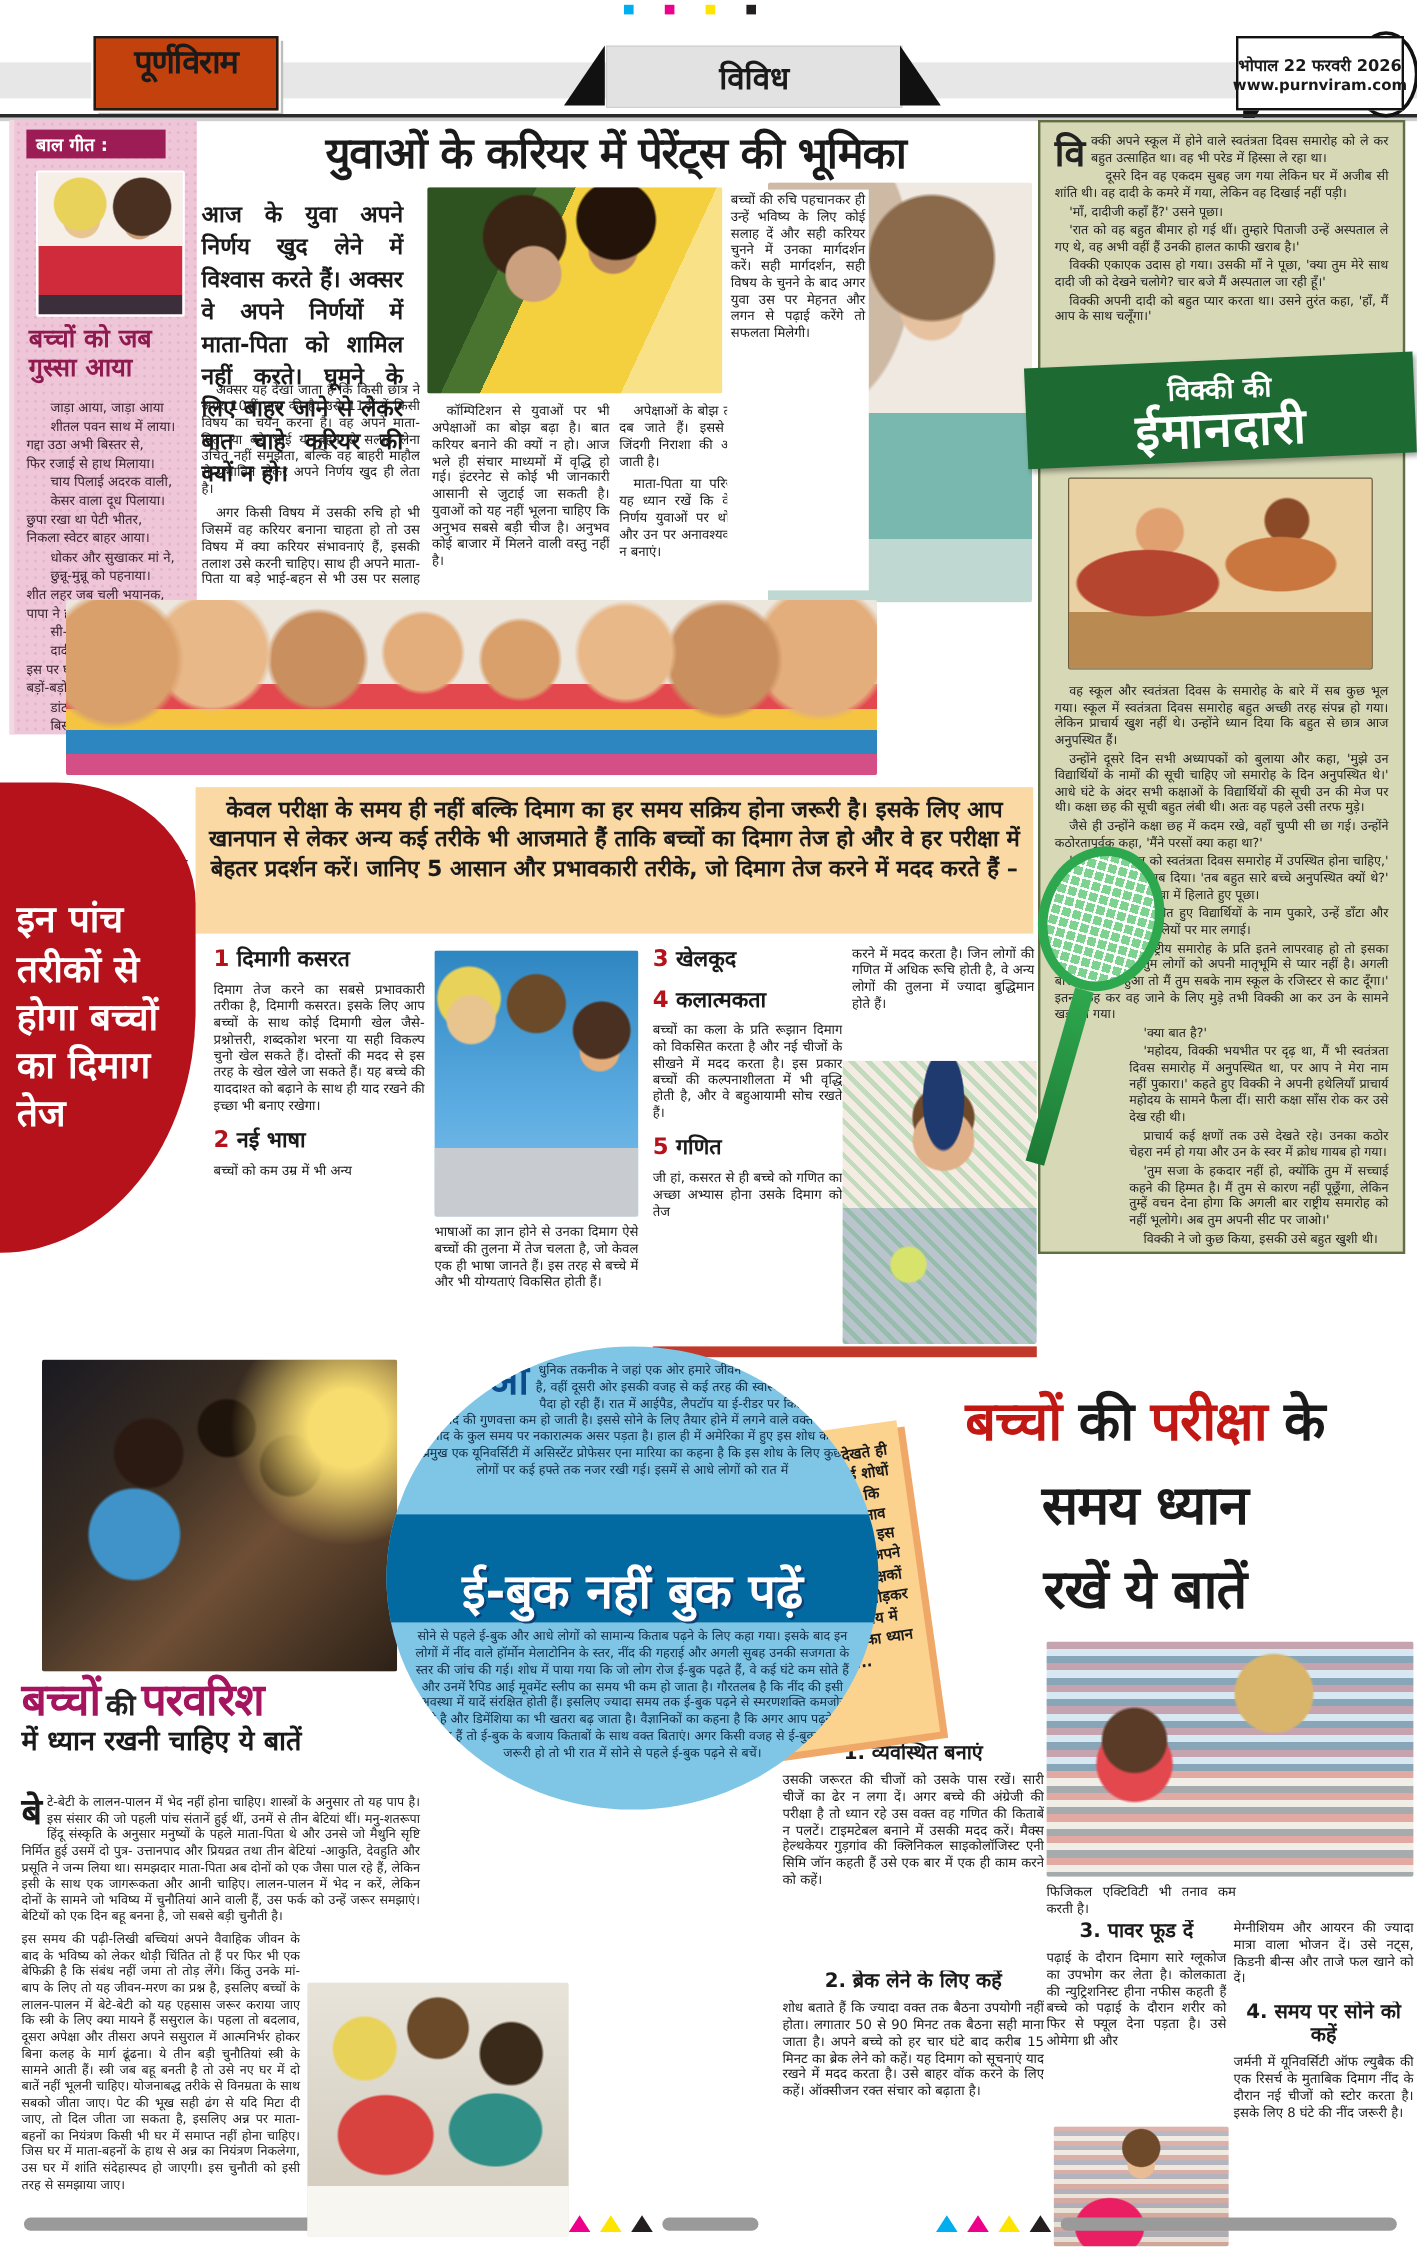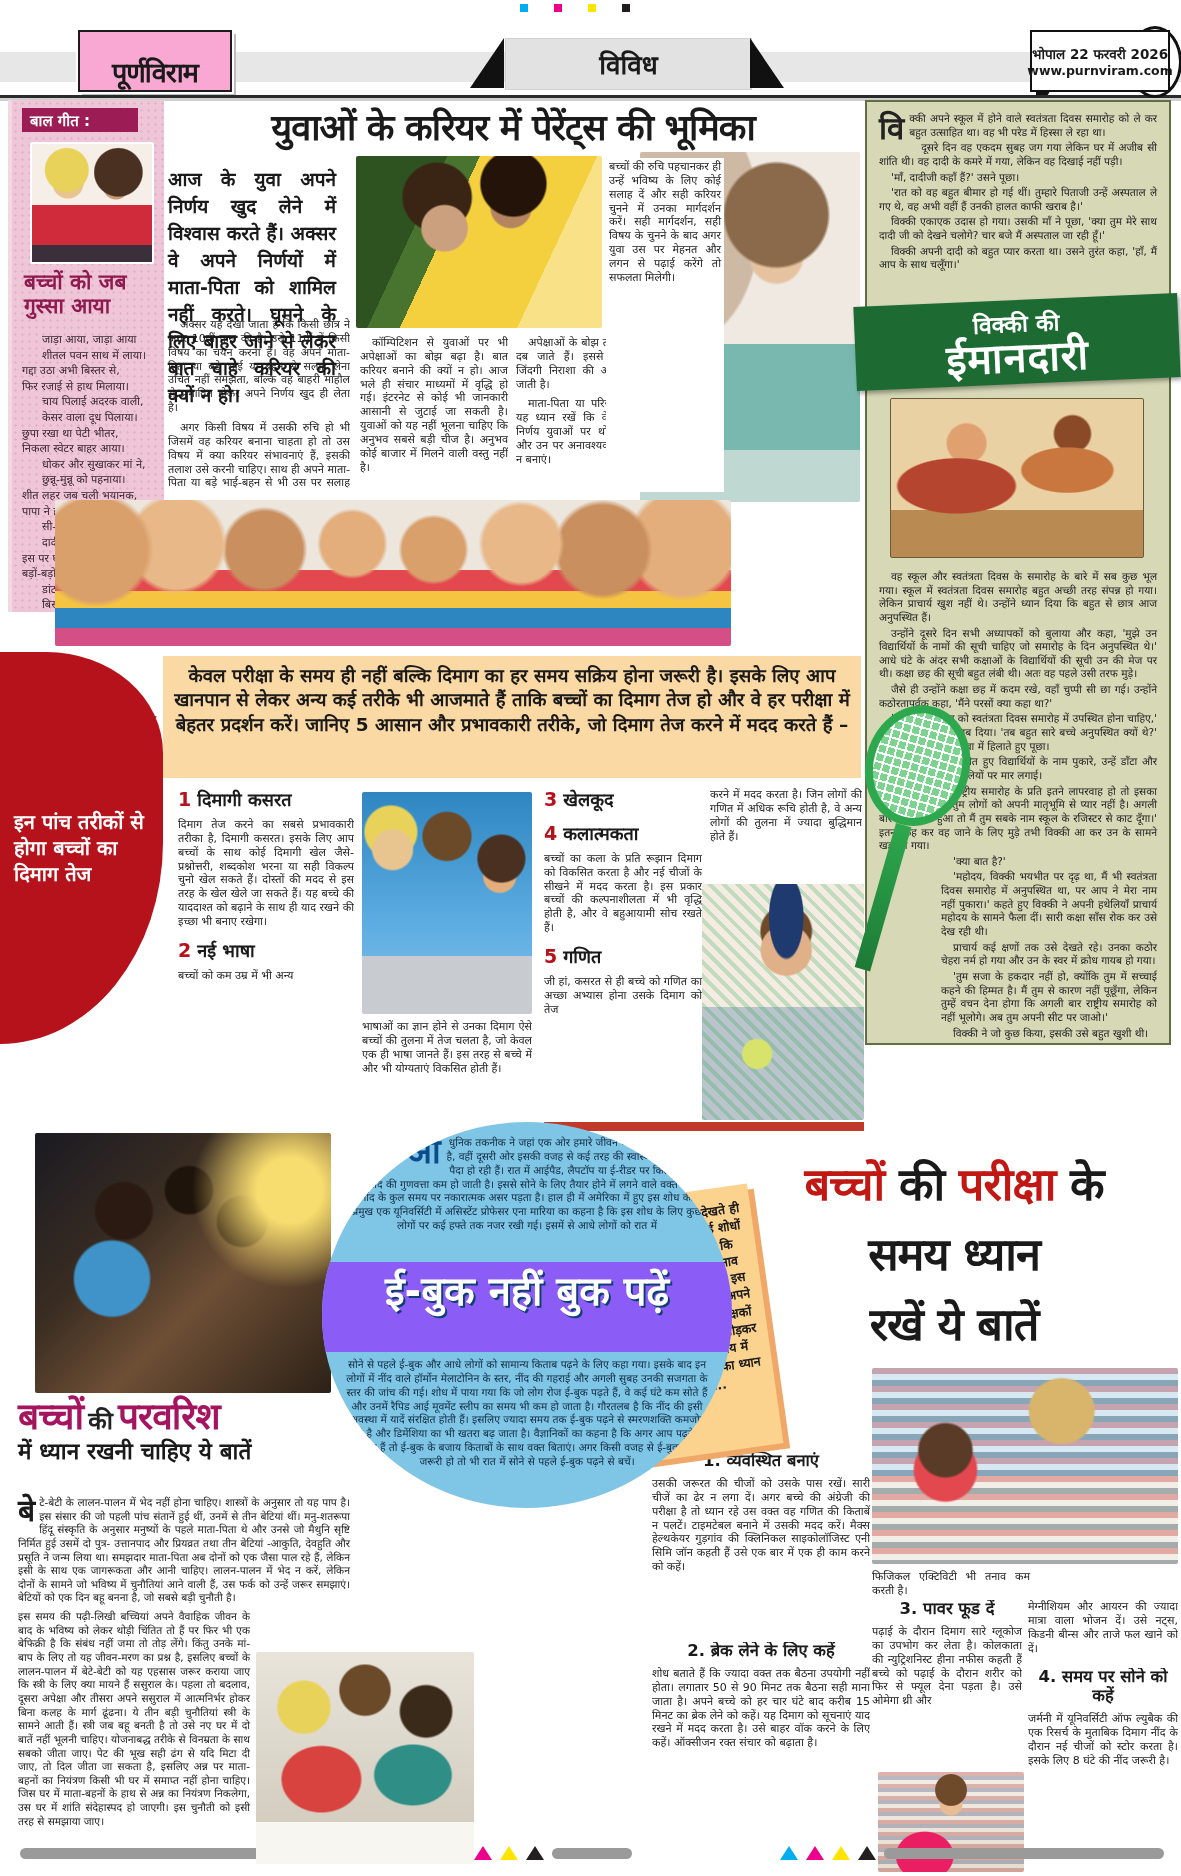--- a/index.html
+++ b/index.html
@@ -6,22 +6,22 @@
   body{width:1181px;height:1876px;position:relative;overflow:hidden;background:#fff;
        font-family:"DejaVu Sans","Liberation Sans",sans-serif;color:#1a1a1a}
   .abs{position:absolute}
   .ph{position:absolute;border-radius:2px;overflow:hidden}
   .col{font-size:11px;line-height:1.26;text-align:justify}
   .col p{margin:0 0 6px 0;text-indent:12px}
   .nohang p{text-indent:0}
   
   #mh-band{left:0;top:52px;width:1181px;height:30px;background:#e7e7e7}
   #mh-rule{left:0;top:95px;width:1181px;height:0;border-top:3px solid #2b2b2b;box-shadow:0 3px 0 #cfcfcf}
-  .mh-box{background:#f9a8d4;border:2px solid #1c1c1c;box-shadow:0 0 0 2px #fff,4px 4px 0 #bdbdbd;
-          display:flex;align-items:flex-end;justify-content:center}
+  .mh-box{background:#c2410c;border:2px solid #1c1c1c;box-shadow:0 0 0 2px #fff,4px 4px 0 #bdbdbd;
+          display:flex;align-items:flex-start;justify-content:center}
   #mh-paper{left:78px;top:30px;width:150px;height:58px;font-size:27px;font-weight:bold;letter-spacing:-1px}
   #mh-center{left:505px;top:38px;width:245px;height:50px;background:#e2e2e2;border:1px solid #d0d0d0;
              display:flex;align-items:center;justify-content:center;font-size:26px;font-weight:bold}
   .wedge{width:0;height:0;border-style:solid}
   #wl{left:470px;top:38px;border-width:0 0 50px 34px;border-color:transparent transparent #111 transparent}
   #wr{left:750px;top:38px;border-width:50px 0 0 34px;border-color:transparent transparent transparent #111}
   #ws{left:1036px;top:88px;border-width:26px 16px 0 0;border-color:#111 transparent transparent transparent}
   #mh-right{left:1030px;top:30px;width:136px;height:58px;background:#fff;border:2px solid #111;
             display:flex;flex-direction:column;align-items:center;justify-content:center;z-index:2}
   #mh-right .l1{font-size:13.5px;font-weight:bold;white-space:nowrap}
@@ -106,21 +106,21 @@
   #racket{position:absolute;left:-26px;top:600px;width:110px;height:300px;transform:rotate(16deg);z-index:3}
   #racket .head{width:104px;height:122px;border-radius:50%;border:8px solid #2ea84e;box-sizing:border-box;
     background:
       repeating-linear-gradient(0deg,rgba(255,255,255,.95) 0 2px,transparent 2px 9px),
       repeating-linear-gradient(90deg,rgba(255,255,255,.95) 0 2px,transparent 2px 9px),#7ed28f}
   #racket .neck{width:16px;height:150px;background:linear-gradient(180deg,#2ea84e,#1d7a36);margin:0 auto}
   
   #fw-blob{left:0;top:652px;width:163px;height:392px;background:#b5121b;
            border-radius:0 150px 210px 0/0 130px 260px 0;z-index:2;
            display:flex;align-items:center}
-  #fw-blob .t{color:#fff;font-weight:bold;font-size:20px;line-height:1.3;padding:0 10px 0 14px}
+  #fw-blob .t{color:#fff;font-weight:bold;font-size:31px;line-height:1.3;padding:0 10px 0 14px}
   #fw-intro{left:163px;top:656px;width:698px;height:122px;background:#fbd9a4;padding:8px 2px;box-sizing:border-box;
             font-size:18.5px;font-weight:bold;line-height:1.32;text-align:center}
   .tipnum{color:#b5121b;font-weight:bold;font-size:19px;padding-right:6px}
   .tiptitle{font-weight:bold;font-size:18px}
   .tiphead{margin:10px 0 6px 0}
   #fw-c1{left:178px;top:788px;width:176px;height:342px;overflow:hidden}
   #ph-laptop{left:362px;top:792px;width:170px;height:222px;
     background:
       radial-gradient(circle at 18% 26%,#e8c48f 9%,transparent 10%),
       radial-gradient(circle at 17% 18%,#e9d25a 11%,transparent 12%),
@@ -138,22 +138,22 @@
       radial-gradient(circle at 52% 28%,#e0b088 13%,transparent 14%),
       radial-gradient(circle at 52% 20%,#6e4a2a 12%,transparent 13%),
       radial-gradient(circle at 34% 72%,#d7e36a 7%,transparent 8%),
       repeating-linear-gradient(45deg,rgba(46,168,78,.25) 0 4px,transparent 4px 10px),
       linear-gradient(180deg,#f4ece2 0 52%,#b9c4cc 52%)}
   #fw-redbar{left:544px;top:1122px;width:320px;height:9px;background:#c0392b}
   
   #eb-circle{left:322px;top:1122px;width:410px;height:386px;border-radius:50%;background:#7fc5e5;overflow:hidden;z-index:2}
   #eb-p1{position:absolute;left:28px;top:14px;width:354px;font-size:10.5px;line-height:1.32;text-align:center;color:#102a43}
   #eb-p1 .dc{float:left;font-size:34px;font-weight:bold;color:#0b4d8c;line-height:.9;padding:0 4px 0 56px}
-  #eb-band{position:absolute;left:-18px;top:140px;width:446px;height:90px;background:#8b5cf6;
-           display:flex;align-items:flex-start;justify-content:center}
+  #eb-band{position:absolute;left:-18px;top:140px;width:446px;height:90px;background:#0369a1;
+           display:flex;align-items:flex-end;justify-content:center}
   #eb-band .t{color:#fff;font-weight:bold;font-size:40px;white-space:nowrap;text-shadow:2px 2px 0 #0e3f74}
   #eb-p2{position:absolute;left:20px;top:236px;width:370px;font-size:10.5px;line-height:1.32;text-align:center;color:#102a43}
   
   #ph-family{left:35px;top:1133px;width:296px;height:260px;
     background:
       radial-gradient(circle at 86% 22%,#f7dc6f 10%,rgba(247,220,111,0) 30%),
       radial-gradient(circle at 30% 30%,#2b1a12 10%,transparent 11%),
       radial-gradient(circle at 52% 22%,#1f140c 9%,transparent 10%),
       radial-gradient(circle at 70% 34%,#2b1a12 9%,transparent 10%),
       radial-gradient(circle at 26% 56%,#3f93c9 14%,transparent 15%),

